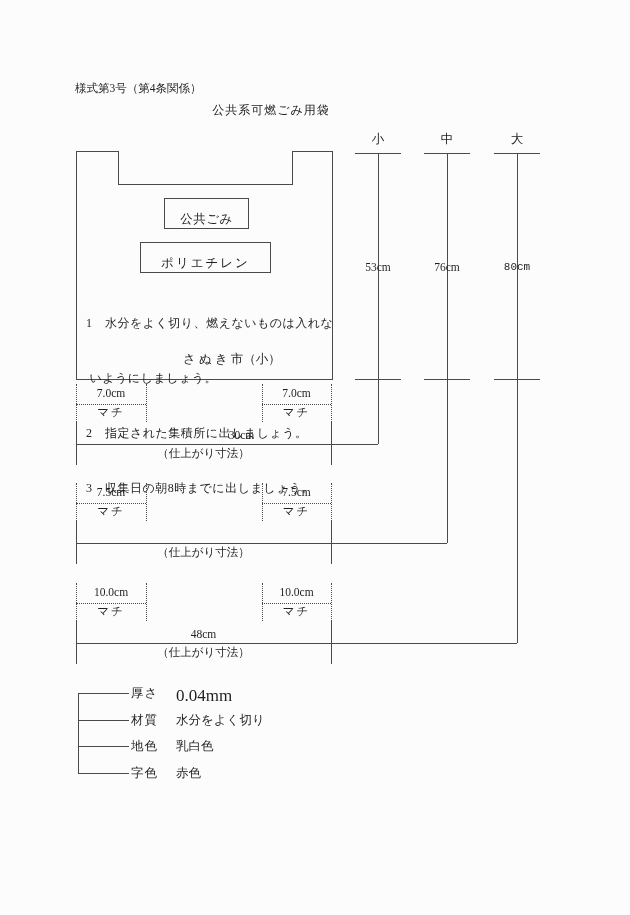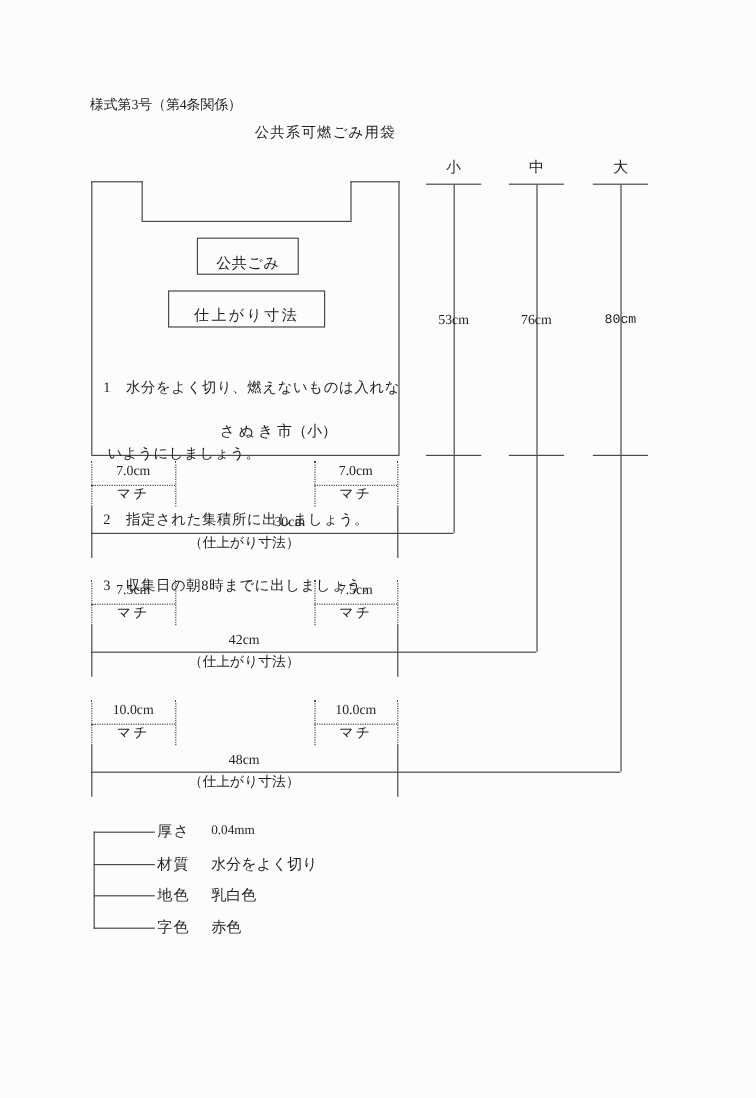--- a/index.html
+++ b/index.html
@@ -45,21 +45,21 @@
   <div class="hline" style="left:118px;top:184px;width:175px;"></div>
   <div class="vline" style="left:292px;top:151px;height:33px;"></div>
   <div class="hline" style="left:292px;top:151px;width:41px;"></div>
   <div class="vline" style="left:332px;top:151px;height:228px;"></div>
   <div class="hline" style="left:76px;top:379px;width:257px;"></div>
 
   <div class="box" style="left:164px;top:198px;width:83px;height:29px;font-size:12.5px;letter-spacing:0.5px;">
     <span>公共ごみ</span>
   </div>
   <div class="box" style="left:140px;top:242px;width:129px;height:29px;font-size:12.5px;letter-spacing:2px;">
-    <span>仕上がり寸法</span>
+    <span>ポリエチレン</span>
   </div>
 
   <div class="txt" style="left:86px;top:277px;">
     <div class="instr">1　水分をよく切り、燃えないものは入れな</div>
     <div class="instr"> いようにしましょう。</div>
     <div class="instr">2　指定された集積所に出しましょう。</div>
     <div class="instr">3　収集日の朝8時までに出しましょう。</div>
   </div>
   <div class="txt ctr" style="left:76px;top:352px;width:256px;font-size:12.5px;padding-left:28px;">さ ぬ き 市（小）</div>
 
@@ -102,21 +102,20 @@
   <div class="dh" style="left:76px;top:503px;width:70px;"></div>
   <div class="dv" style="left:262px;top:483px;height:38px;"></div>
   <div class="dv" style="left:331px;top:483px;height:38px;"></div>
   <div class="dh" style="left:262px;top:503px;width:69px;"></div>
   <div class="txt ctr" style="left:76px;top:486px;width:70px;font-size:11.5px;">7.5cm</div>
   <div class="txt ctr" style="left:262px;top:486px;width:69px;font-size:11.5px;">7.5cm</div>
   <div class="txt ctr" style="left:76px;top:505px;width:70px;font-size:11.5px;letter-spacing:2px;">マチ</div>
   <div class="txt ctr" style="left:262px;top:505px;width:69px;font-size:11.5px;letter-spacing:2px;">マチ</div>
   <div class="vline" style="left:76px;top:521px;height:43px;"></div>
   <div class="vline" style="left:331px;top:521px;height:43px;"></div>
-  <div class="txt ctr" style="left:76px;top:528px;width:255px;font-size:11.5px;">42cm</div>
   <div class="hline" style="left:76px;top:543px;width:371px;"></div>
   <div class="txt ctr" style="left:76px;top:546px;width:255px;font-size:11.5px;">（仕上がり寸法）</div>
 
   <div class="dv" style="left:76px;top:583px;height:38px;"></div>
   <div class="dv" style="left:146px;top:583px;height:38px;"></div>
   <div class="dh" style="left:76px;top:603px;width:70px;"></div>
   <div class="dv" style="left:262px;top:583px;height:38px;"></div>
   <div class="dv" style="left:331px;top:583px;height:38px;"></div>
   <div class="dh" style="left:262px;top:603px;width:69px;"></div>
   <div class="txt ctr" style="left:76px;top:586px;width:70px;font-size:11.5px;">10.0cm</div>
@@ -126,21 +125,21 @@
   <div class="vline" style="left:76px;top:621px;height:43px;"></div>
   <div class="vline" style="left:331px;top:621px;height:43px;"></div>
   <div class="txt ctr" style="left:76px;top:628px;width:255px;font-size:11.5px;">48cm</div>
   <div class="hline" style="left:76px;top:643px;width:441px;"></div>
   <div class="txt ctr" style="left:76px;top:646px;width:255px;font-size:11.5px;">（仕上がり寸法）</div>
 
   <div class="vline" style="left:78px;top:693px;height:81px;"></div>
 
   <div class="hline" style="left:78px;top:693px;width:51px;"></div>
   <div class="txt" style="left:131px;top:686px;font-size:12.5px;letter-spacing:1px;">厚さ</div>
-  <div class="txt" style="left:176px;top:686px;font-size:11px;">0.04mm</div>
+  <div class="txt" style="left:176px;top:686px;font-size:17px;">0.04mm</div>
 
   <div class="hline" style="left:78px;top:720px;width:51px;"></div>
   <div class="txt" style="left:131px;top:713px;font-size:12.5px;letter-spacing:1px;">材質</div>
   <div class="txt" style="left:176px;top:713px;font-size:12.5px;">水分をよく切り</div>
 
   <div class="hline" style="left:78px;top:746px;width:51px;"></div>
   <div class="txt" style="left:131px;top:739px;font-size:12.5px;letter-spacing:1px;">地色</div>
   <div class="txt" style="left:176px;top:739px;font-size:12.5px;">乳白色</div>
 
   <div class="hline" style="left:78px;top:773px;width:51px;"></div>

